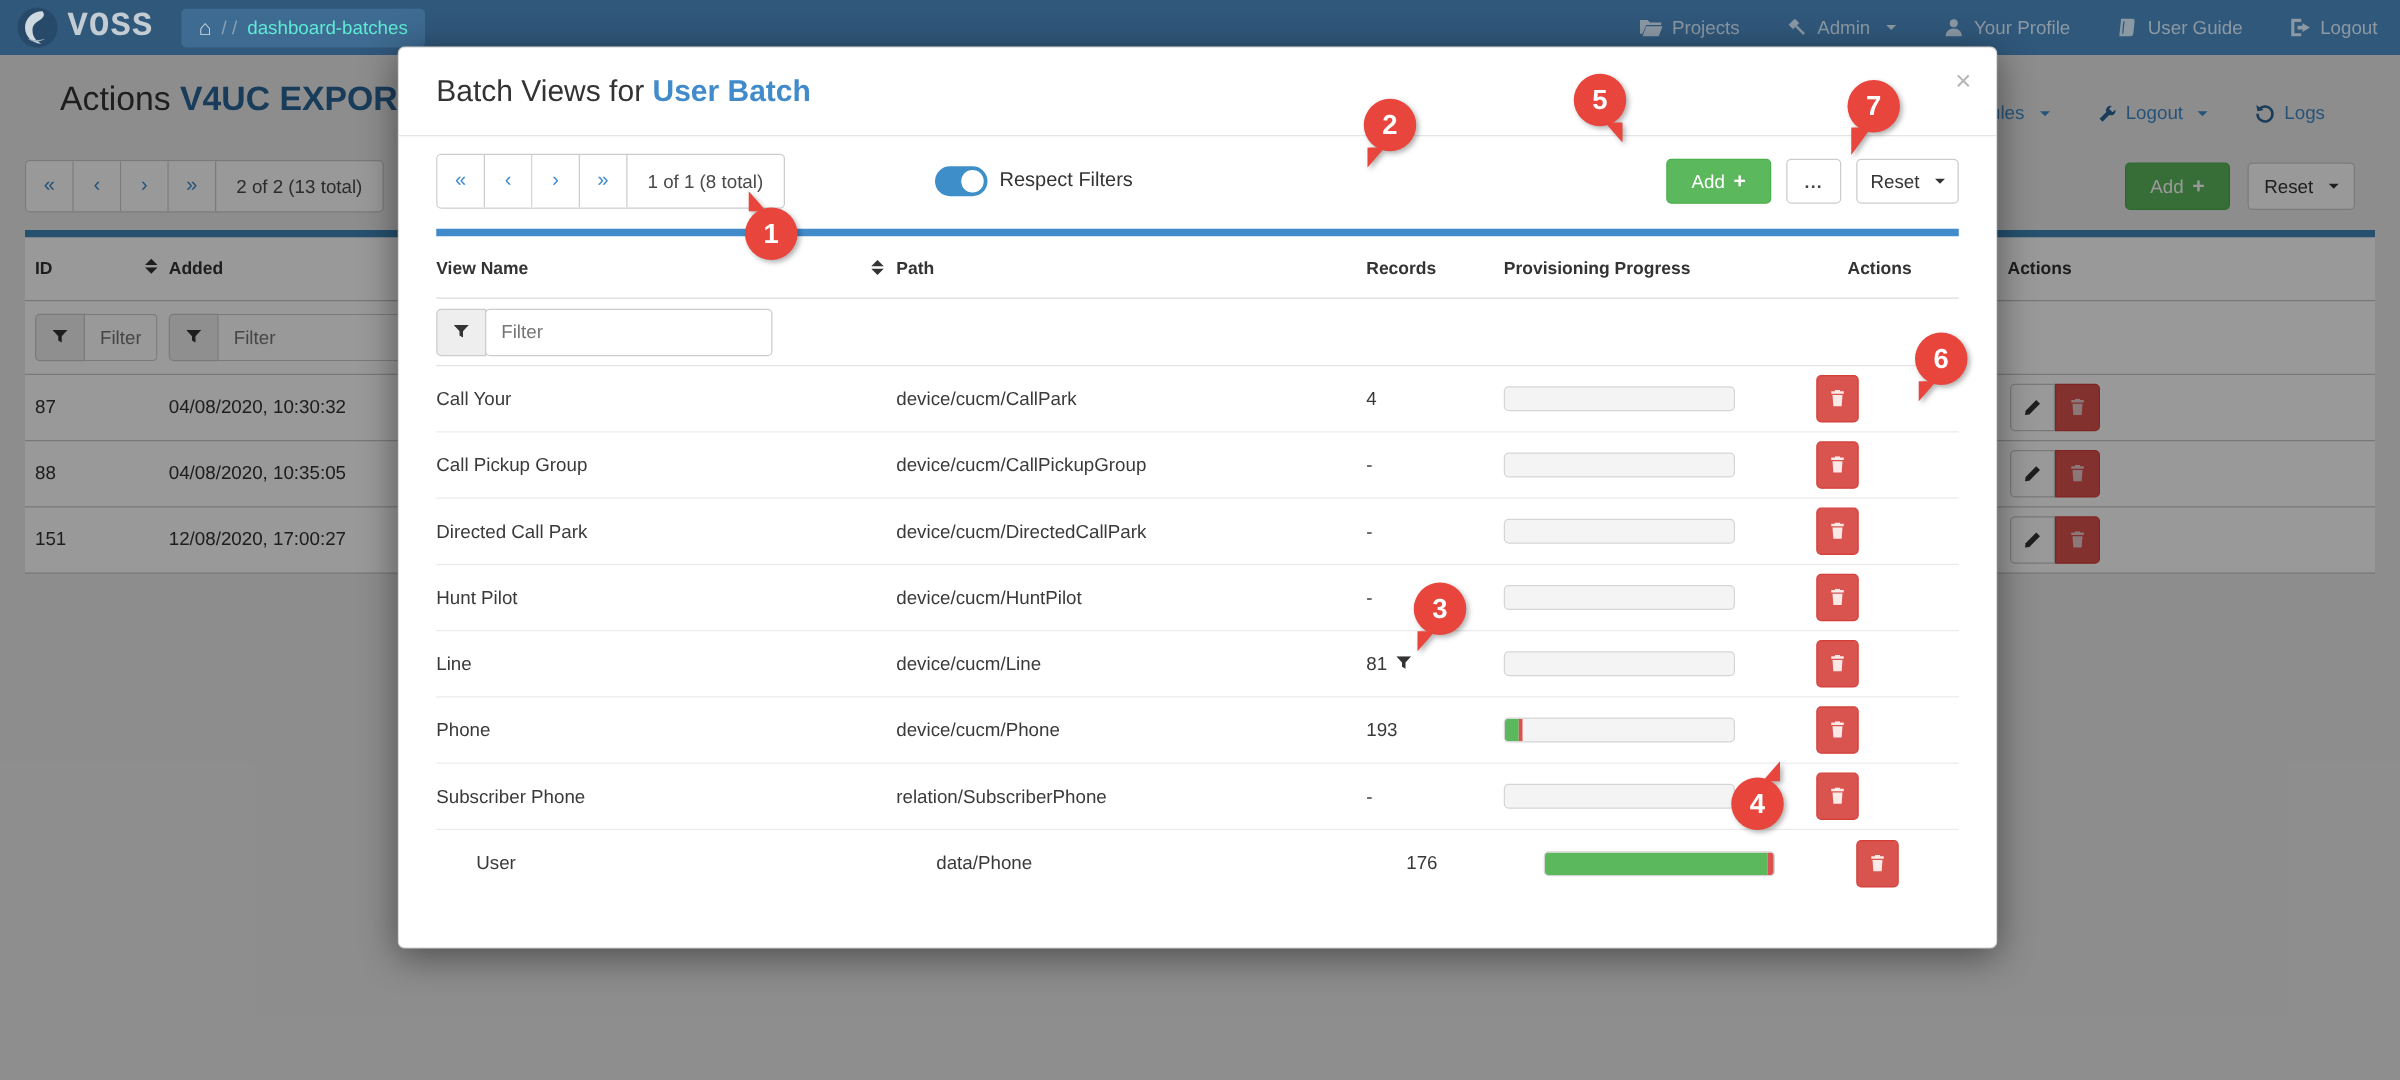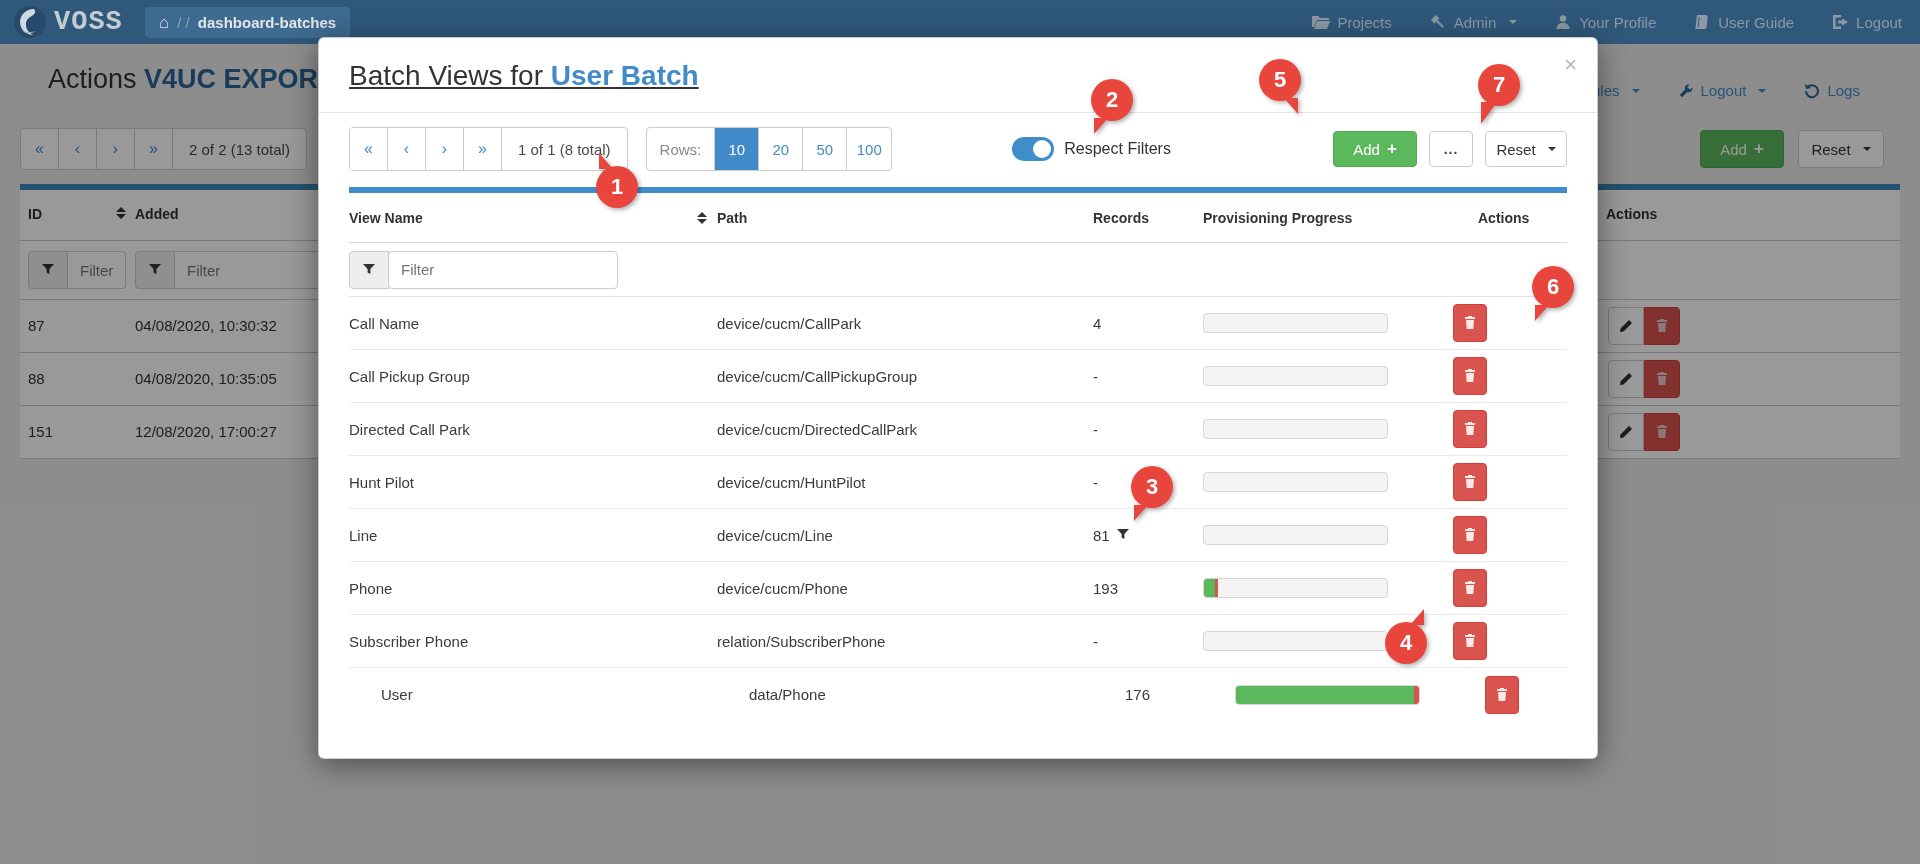--- a/index.html
+++ b/index.html
@@ -8,21 +8,21 @@
   .screen { position:absolute; inset:0; width:1920px; height:864px; }
 
   
   .navbar { position:absolute; top:0; left:0; width:1920px; height:44px; background:#30587b; z-index:30; }
   .brand { position:absolute; left:12px; top:4px; display:flex; align-items:center; gap:6px;font-family:Liberation Mono, monospace; }
   .brand-text { font-size:27px; font-weight:bold; color:#c3ccd3; letter-spacing:1px; }
   .crumb { position:absolute; left:145px; top:7px; height:31px; background:#3e6b92; border-radius:4px;
            display:flex; align-items:center; gap:8px; padding:0 14px; color:#c9d3db; font-size:15px; }
   .crumb .home { font-size:17px; color:#d5dde3; }
   .crumb .seps { color:#8ba2b5; }
-  .crumb a { color:#e5e5e5; text-decoration:none;font-weight:bold; }
+  .crumb a { color:#5eead4; text-decoration:none; }
   .nav-links { position:absolute; right:18px; top:0; height:44px; display:flex; align-items:center; gap:38px; }
   .nl { display:flex; align-items:center; gap:8px; color:#8b99a4; font-size:15px; cursor:pointer; }
   .nl svg { fill:#8b99a4; }
   .caret { display:inline-block; width:0; height:0; border-left:4px solid transparent;
            border-right:4px solid transparent; border-top:4px solid currentColor; margin-left:5px; }
 
   
   .page { position:absolute; inset:0; z-index:10; }
   .page-title { position:absolute; left:48px; top:64px; font-size:27px; color:#333; white-space:nowrap; }
   .page-title b { color:#2a6496; font-weight:bold; }
@@ -66,21 +66,21 @@
   .bg-del { width:36px; height:38px; background:#d9534f; border:1px solid #d43f3a; border-radius:0 4px 4px 0;
             display:flex; align-items:center; justify-content:center; cursor:pointer; }
 
   
   .backdrop { position:absolute; inset:0; background:rgba(0,0,0,0.40); z-index:20; }
 
   
   .modal { position:absolute; left:318px; top:37px; width:1280px; height:722px; background:#fff;
            border-radius:6px; z-index:40; box-shadow:0 6px 30px rgba(0,0,0,0.45); border:1px solid rgba(0,0,0,0.2); }
   .m-head { position:relative; padding:22px 30px 20px; border-bottom:1px solid #e5e5e5; }
-  .m-title { font-size:28px; color:#333;text-decoration:underline; }
+  .m-title { font-size:24px; color:#333; }
   .m-title b { color:#428bca; font-weight:bold; }
   .m-close { position:absolute; right:20px; top:14px; font-size:22px; color:#b5b5b5; cursor:pointer; }
   .m-toolbar { margin:14px 30px 0; display:flex; align-items:center; height:44px; }
   .rgroup { display:inline-flex; border:1px solid #ccc; border-radius:4px; overflow:hidden; margin-left:18px; background:#fff; }
   .rlabel { padding:0 13px; display:flex; align-items:center; color:#888; font-size:15px; border-right:1px solid #ccc; }
   .ropt { width:44px; height:42px; display:flex; align-items:center; justify-content:center;
           color:#428bca; font-size:15px; border-right:1px solid #ccc; cursor:pointer; }
   .ropt:last-child { border-right:none; }
   .ropt.active { background:#428bca; color:#fff; }
   .toggle-wrap { display:flex; align-items:center; gap:10px; margin-left:120px; }
@@ -318,27 +318,20 @@
 
     <div class="m-toolbar">
       <div class="pgroup">
         <span class="pbtn">«</span>
         <span class="pbtn">‹</span>
         <span class="pbtn">›</span>
         <span class="pbtn">»</span>
         <span class="pstatus">1 of 1 (8 total)</span>
       </div>
 
-      <div class="rgroup">
-        <span class="rlabel">Rows:</span>
-        <span class="ropt active">10</span>
-        <span class="ropt">20</span>
-        <span class="ropt">50</span>
-        <span class="ropt">100</span>
-      </div>
 
       <div class="toggle-wrap">
         <span class="toggle">
             <span class="knob"></span>
           </span>
         <span class="toggle-label">Respect Filters</span>
       </div>
 
       <div class="m-actions">
         <div class="btn btn-green m-add">
@@ -379,21 +372,21 @@
             </span>
           <input class="ginput" style="width: 230px;" placeholder="Filter">
         </div>
         <span></span>
           <span></span>
           <span></span>
           <span></span>
       </div>
 
       <div class="mt-grid mt-row">
-        <span>Call Name</span>
+        <span>Call Your</span>
         <span>device/cucm/CallPark</span>
         <span class="rec">4</span>
         <span>
             <span class="pbar"></span>
           </span>
         <span>
             <span class="m-del">
               <svg width="12" height="14" viewBox="0 0 12 14">
                 <path fill="#fbe9e8" d="M4 0h4v1h3v2H1V1h3zM2 4h8l-.7 9H2.7z"></path>
               </svg>

